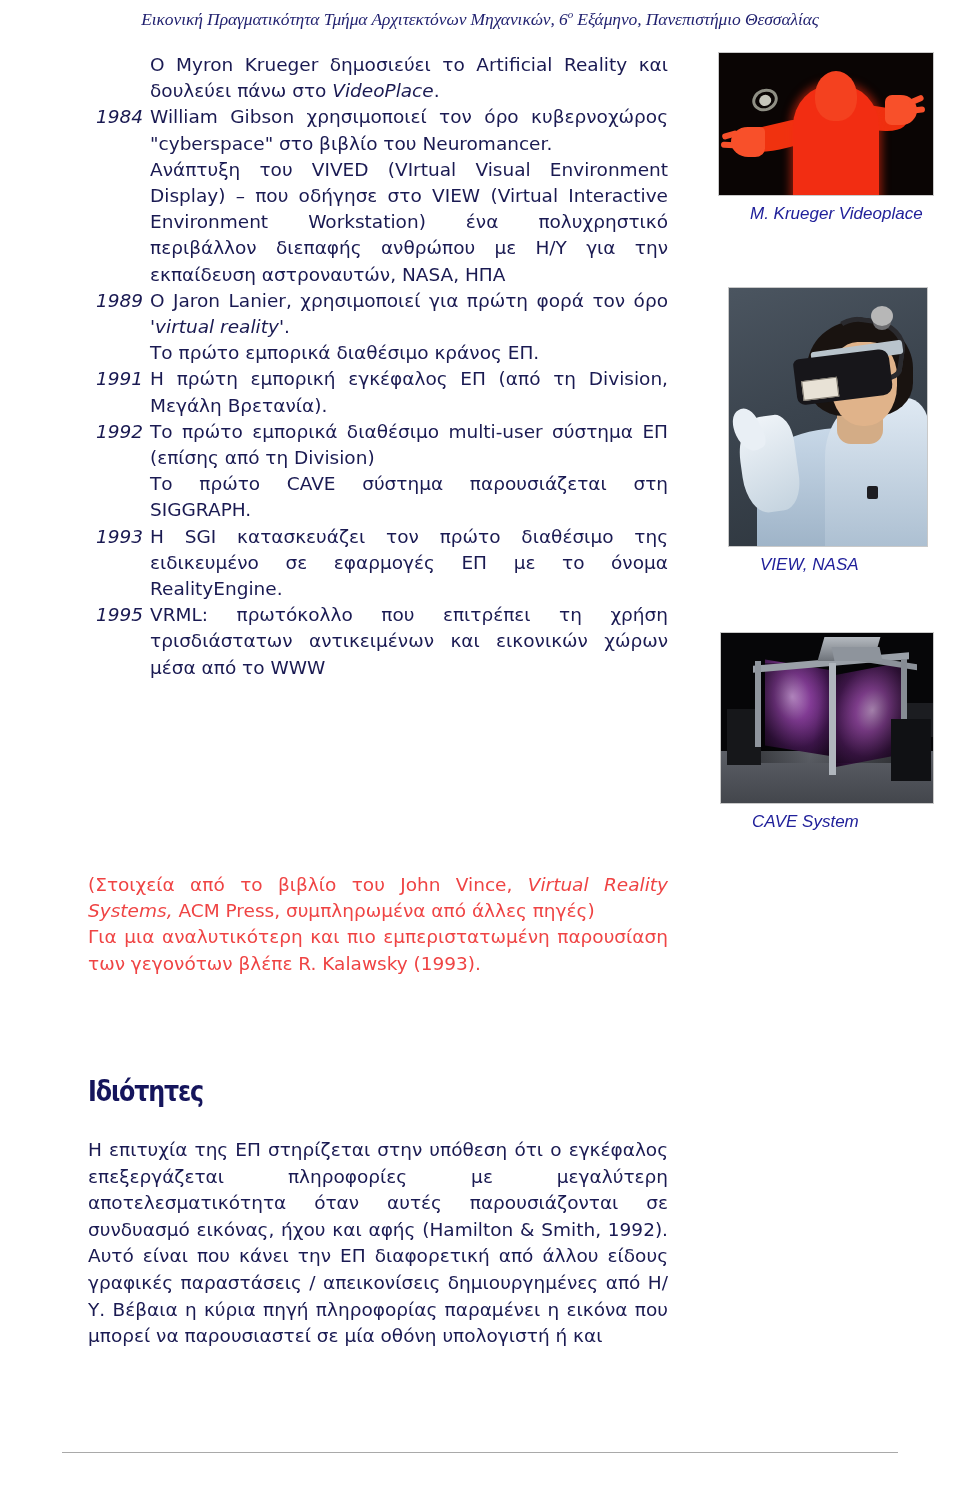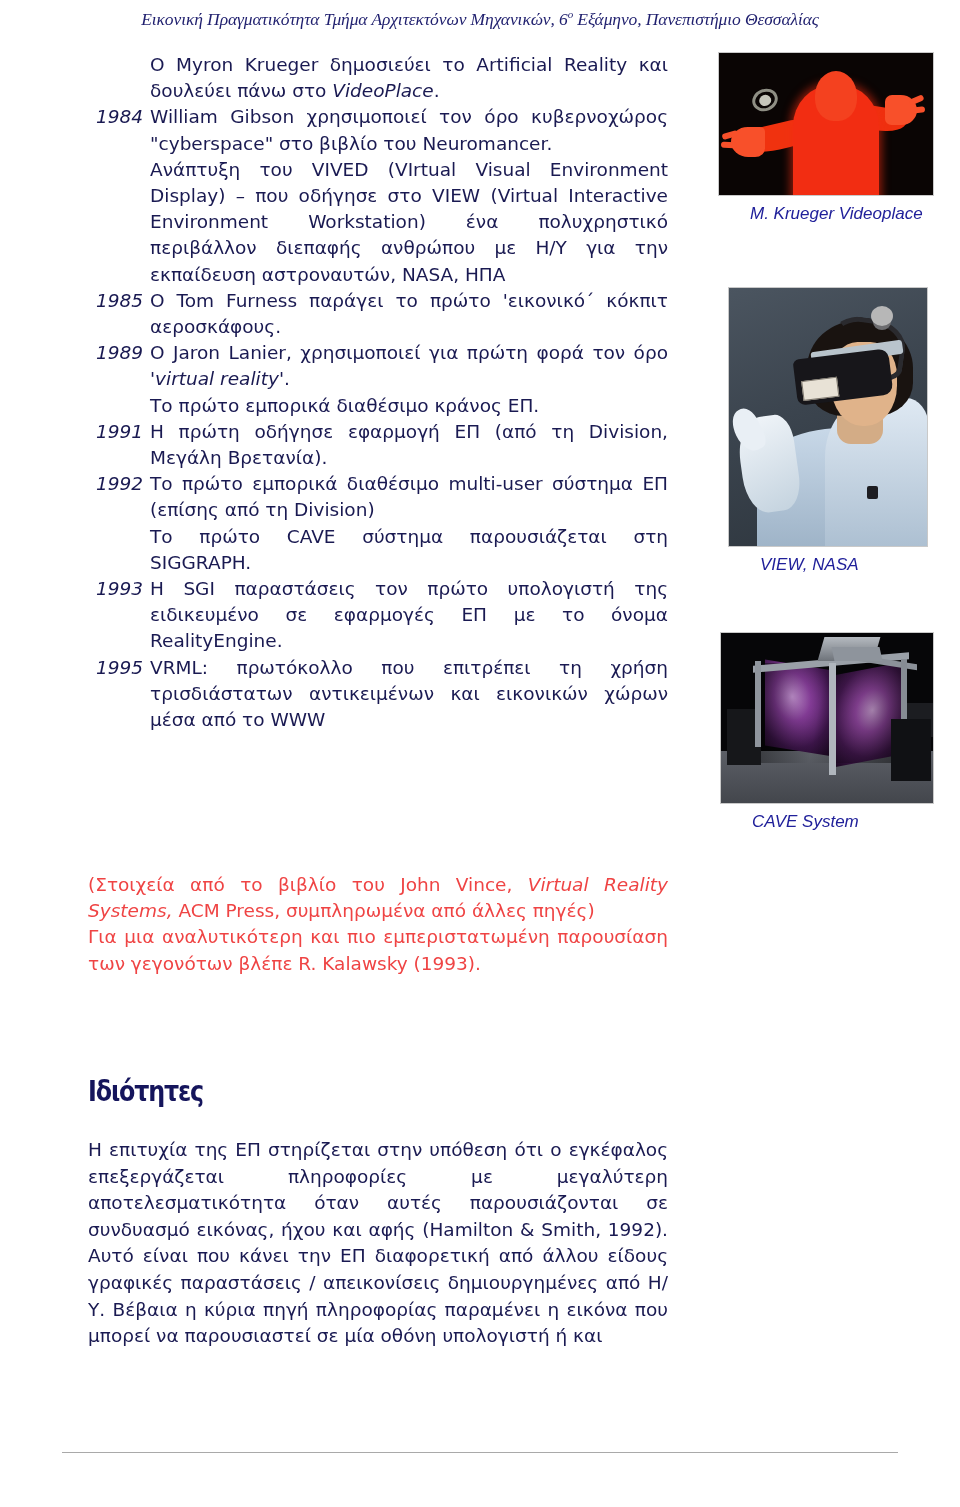--- a/index.html
+++ b/index.html
@@ -429,46 +429,42 @@
     </div>
     <div class="tl-row">
       <div class="tl-year">1984</div>
       <div class="tl-text">William Gibson χρησιμοποιεί τον όρο κυβερνοχώρος "cyberspace" στο βιβλίο του Neuromancer.</div>
     </div>
     <div class="tl-row">
       <div class="tl-year"></div>
       <div class="tl-text">Ανάπτυξη του VIVED (VIrtual Visual Environment Display) – που οδήγησε στο VIEW (Virtual Interactive Environment Workstation) ένα πολυχρηστικό περιβάλλον διεπαφής ανθρώπου με Η/Υ για την εκπαίδευση αστροναυτών, NASA, ΗΠΑ</div>
     </div>
     <div class="tl-row">
-      <div class="tl-year">1985</div>
-      <div class="tl-text">Ο Tom Furness παράγει το πρώτο 'εικονικό΄ κόκπιτ αεροσκάφους.</div>
-    </div>
-    <div class="tl-row">
       <div class="tl-year">1989</div>
       <div class="tl-text">Ο Jaron Lanier, χρησιμοποιεί για πρώτη φορά τον όρο <i>'virtual reality'</i>.</div>
     </div>
     <div class="tl-row">
       <div class="tl-year"></div>
       <div class="tl-text">Το πρώτο εμπορικά διαθέσιμο κράνος ΕΠ.</div>
     </div>
     <div class="tl-row">
       <div class="tl-year">1991</div>
-      <div class="tl-text">Η πρώτη οδήγησε εφαρμογή ΕΠ (από τη Division, Μεγάλη Βρετανία).</div>
+      <div class="tl-text">Η πρώτη εμπορική εγκέφαλος ΕΠ (από τη Division, Μεγάλη Βρετανία).</div>
     </div>
     <div class="tl-row">
       <div class="tl-year">1992</div>
       <div class="tl-text">Το πρώτο εμπορικά διαθέσιμο multi-user σύστημα ΕΠ (επίσης από τη Division)</div>
     </div>
     <div class="tl-row">
       <div class="tl-year"></div>
       <div class="tl-text">Το πρώτο CAVE σύστημα παρουσιάζεται στη SIGGRAPH.</div>
     </div>
     <div class="tl-row">
       <div class="tl-year">1993</div>
-      <div class="tl-text">Η SGI παραστάσεις τον πρώτο υπολογιστή της ειδικευμένο σε εφαρμογές ΕΠ με το όνομα RealityEngine.</div>
+      <div class="tl-text">Η SGI κατασκευάζει τον πρώτο διαθέσιμο της ειδικευμένο σε εφαρμογές ΕΠ με το όνομα RealityEngine.</div>
     </div>
     <div class="tl-row">
       <div class="tl-year">1995</div>
       <div class="tl-text">VRML: πρωτόκολλο που επιτρέπει τη χρήση τρισδιάστατων αντικειμένων και εικονικών χώρων μέσα από το WWW</div>
     </div>
   </div>
 
   <div class="note-block" style="top: 820px;">
     <p><span>(Στοιχεία από το βιβλίο του John Vince, </span><i>Virtual Reality Systems,</i><span> ACM Press, συμπληρωμένα από άλλες πηγές)</span></p>
     <p>Για μια αναλυτικότερη και πιο εμπεριστατωμένη παρουσίαση των γεγονότων βλέπε R. Kalawsky (1993).</p>

